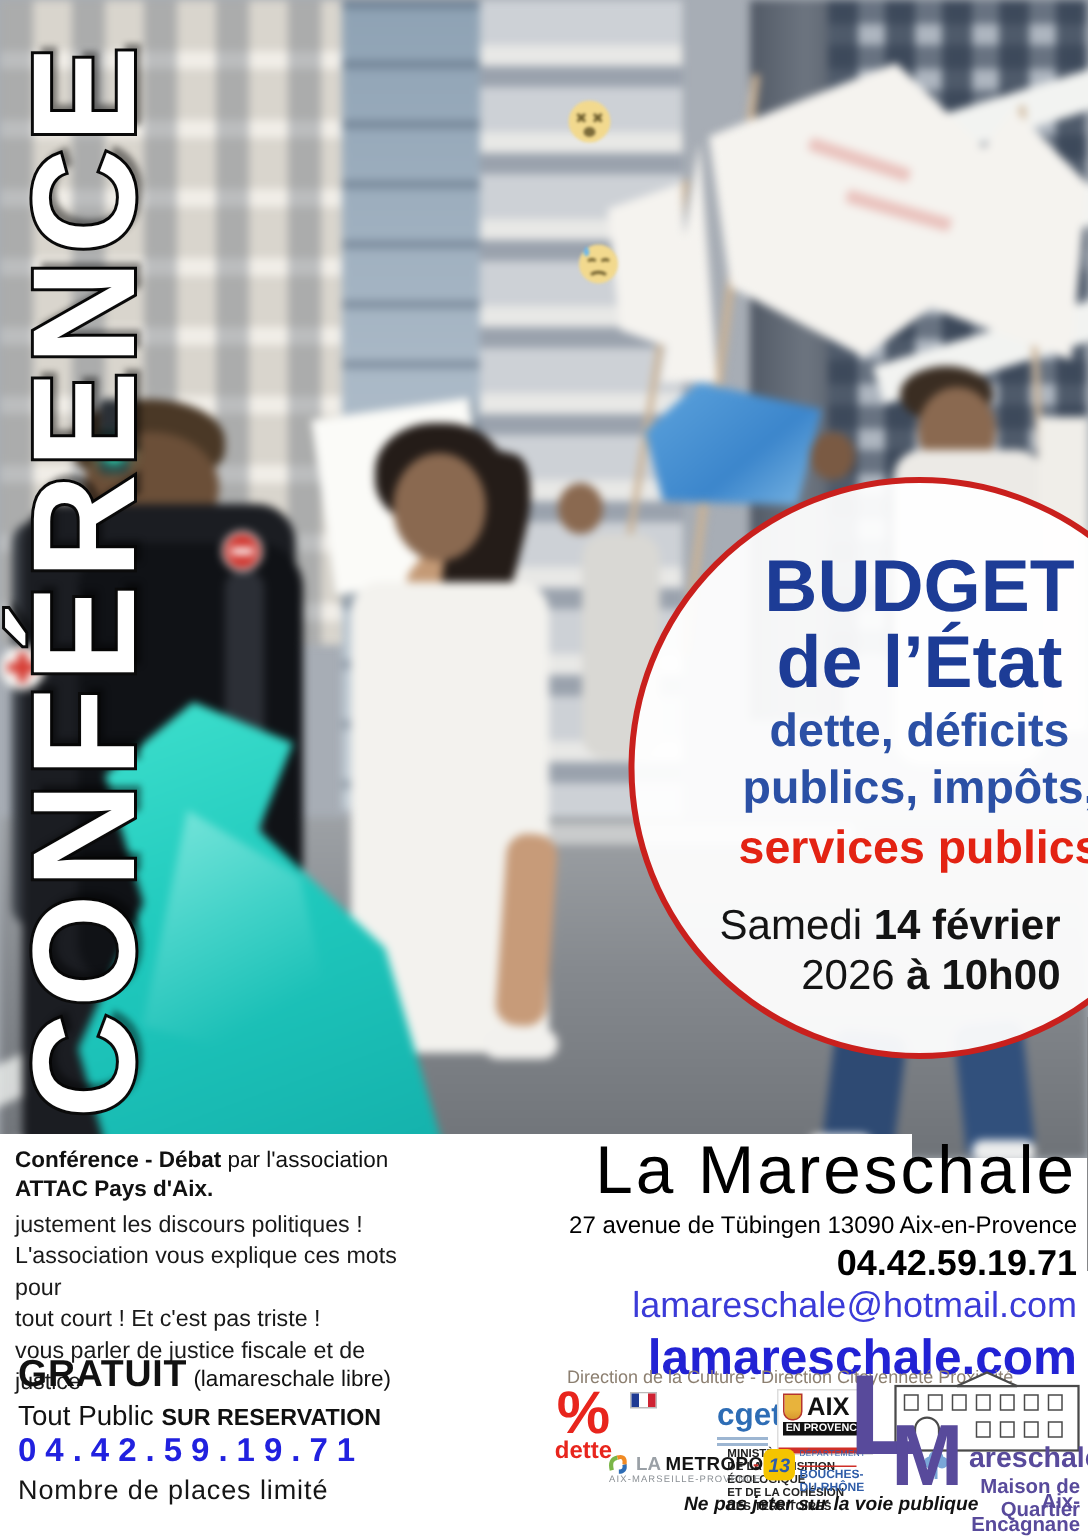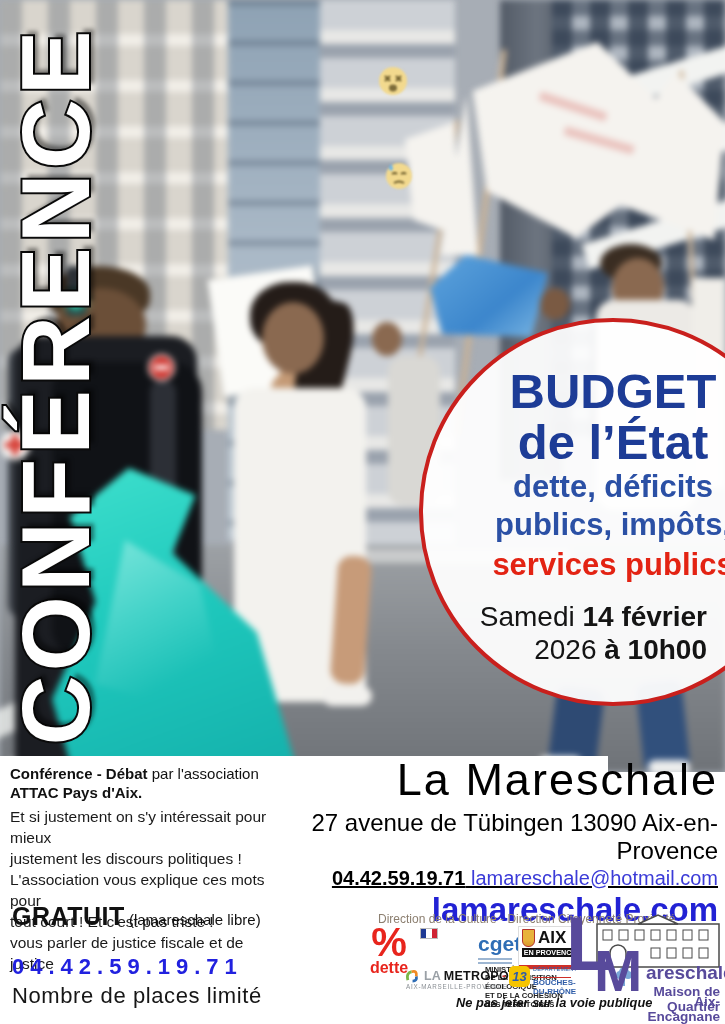--- a/index.html
+++ b/index.html
@@ -79,27 +79,27 @@
   .intro .l1{font-size:15px;line-height:19px;}
   .intro b{font-weight:800;}
   .intro .body{margin-top:4px;font-size:15.5px;line-height:21px;color:#1a1a1a;}
   .gratuit{position:absolute;left:12px;top:146px;color:#111;}
   .gratuit .g1{font-size:25px;font-weight:800;letter-spacing:.5px;}
   .gratuit .g1 small{font-size:15px;font-weight:400;letter-spacing:0;}
   .gratuit .g2{font-size:18.5px;margin-top:2px;}
   .gratuit .g2 b{font-size:15.5px;font-weight:800;}
   .phone-blue{position:absolute;left:12px;top:198px;font-size:22px;font-weight:800;
     letter-spacing:6px;color:#2121df;}
-  .places{position:absolute;left:12px;top:227px;font-size:22px;letter-spacing:.6px;color:#161616;}
+  .places{position:absolute;left:12px;top:227px;font-size:18px;letter-spacing:.6px;color:#161616;}
 
   .venue{position:absolute;left:285px;top:0px;width:436px;text-align:right;padding-right:3px;color:#000;}
   .v-name{font-size:45px;font-weight:400;letter-spacing:2px;line-height:1.08;}
   .v-sub{font-size:25px;letter-spacing:.5px;margin-top:1px;}
-  .v-addr{font-size:24px;margin-top:4px;}
-  .v-contact{font-size:20px;margin-top:2px;text-decoration:underline;}
+  .v-addr{font-size:16px;margin-top:4px;}
+  .v-contact{font-size:24px;margin-top:2px;}
   .v-contact b{font-weight:800;}
   .v-contact .email{color:#3b3bd8;}
   .v-web{font-size:33px;font-weight:800;color:#2222d4;margin-top:1px;}
 
   
   .sponsors{position:absolute;left:360px;top:156px;width:363px;height:96px;}
   .tiny{font-size:10px;transform-origin:0 0;display:block;}
   .direction{position:absolute;left:18px;top:0px;width:400px;color:#8c7f70;transform:scale(.75);transform-origin:0 0;}
   .attac{position:absolute;left:4px;top:12px;width:50px;text-align:center;color:#e8251d;}
   .attac .pct{font-size:40px;font-weight:900;line-height:.9;}
@@ -263,31 +263,33 @@
   <div class="band">
 
     <div class="intro">
       <div class="l1">
         <b>Conférence - Débat</b><span> par l'association</span>
       </div>
       <div class="l1">
         <b>ATTAC Pays d'Aix.</b>
       </div>
       <div class="body">
-        <span style="display:block">Et si justement on s'y intéressait pour mieux</span>
         <span style="display:block">justement les discours politiques !</span>
         <span style="display:block">L'association vous explique ces mots pour</span>
         <span style="display:block">tout court ! Et c'est pas triste !</span>
         <span style="display:block">vous parler de justice fiscale et de justice</span>
       </div>
     </div>
 
     <div class="gratuit">
       <div class="g1">
         <span>GRATUIT</span><small> (lamareschale libre)</small>
+      </div>
+      <div class="g2">
+        <span>Tout Public </span><b>SUR RESERVATION</b>
       </div>
     </div>
     <div class="phone-blue">04.42.59.19.71</div>
     <div class="places">Nombre de places limité</div>
 
     <div class="venue">
       <div class="v-name">La Mareschale</div>
       <div class="v-addr">27 avenue de Tübingen  13090 Aix-en-Provence</div>
       <div class="v-contact">
         <b>04.42.59.19.71</b><span class="email"> lamareschale@hotmail.com</span>

